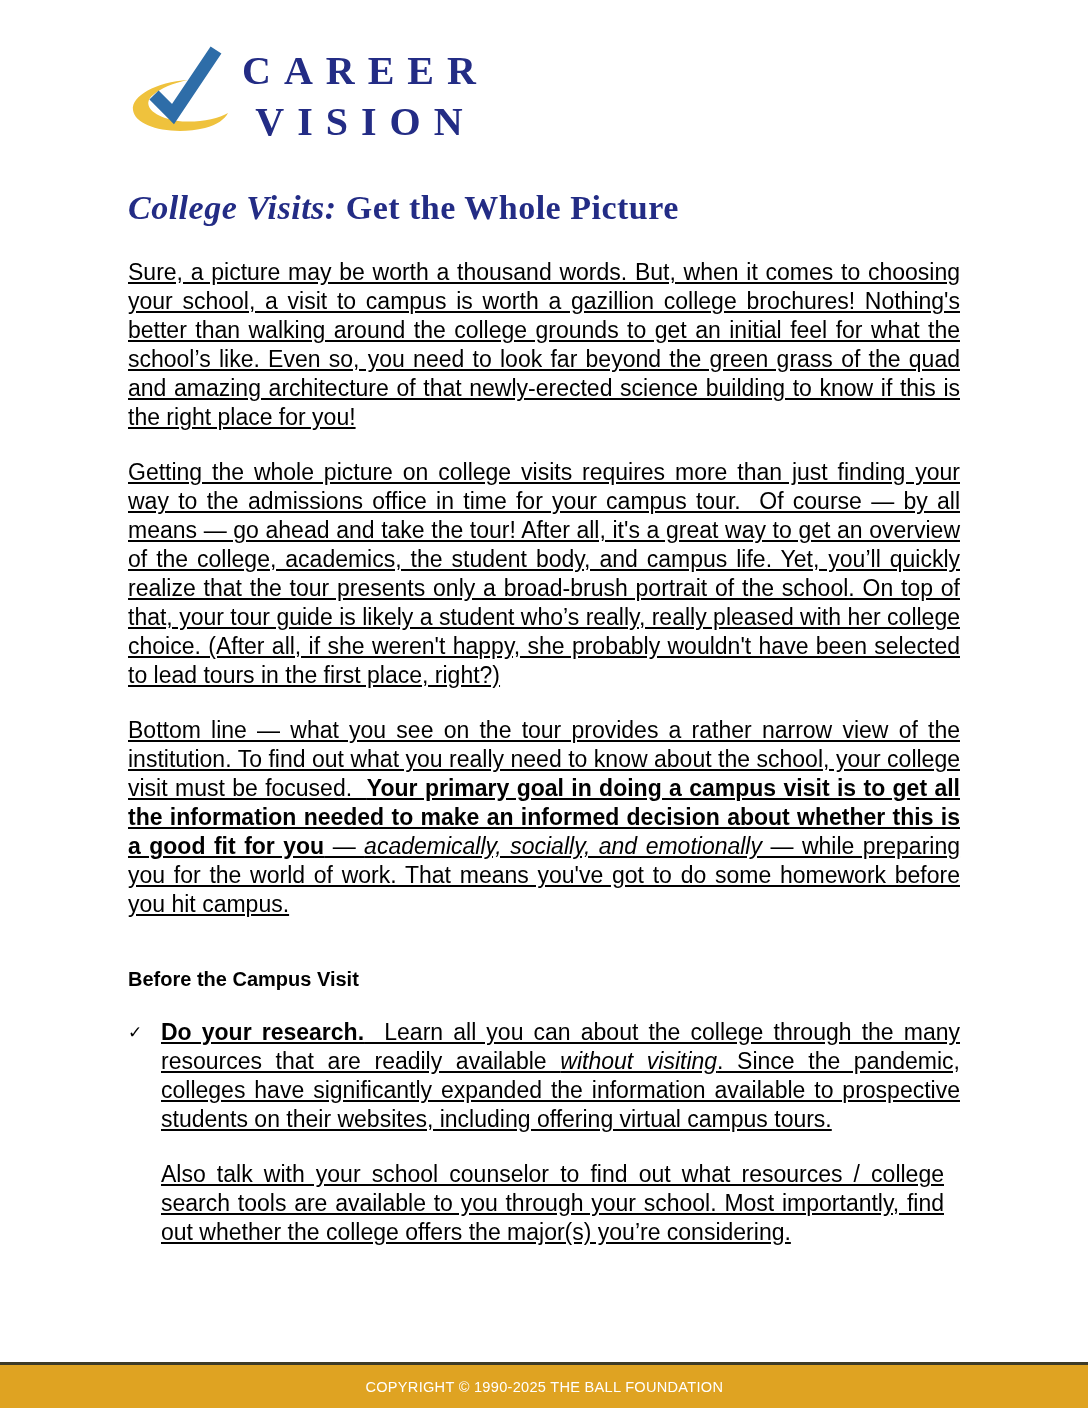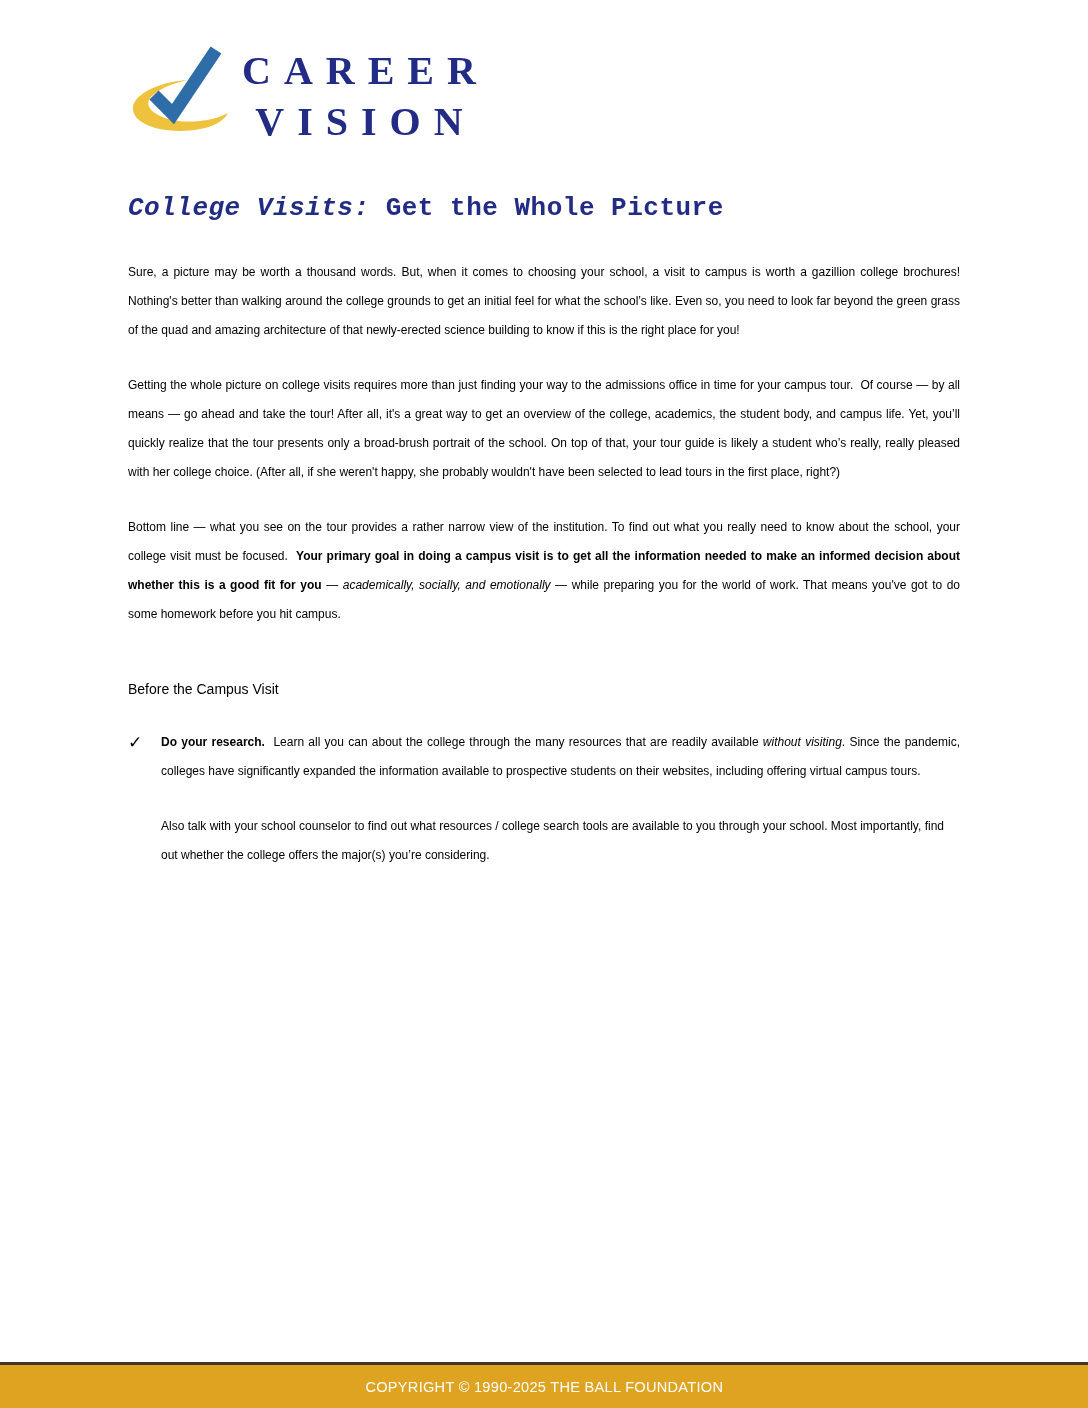--- a/index.html
+++ b/index.html
@@ -22,43 +22,44 @@
     font-family: "Liberation Serif", serif;
     font-weight: bold;
     font-size: 40px;
     line-height: 51px;
     letter-spacing: 13px;
   }
   .logo-text span { white-space: nowrap; }
 
   
   .title {
-    font-family: Liberation Mono, monospace;
+    font-family: Liberation Serif, serif;
     font-weight: bold;
-    font-size: 26px;
+    font-size: 34px;
     line-height: 46px;
     margin: 38px 0 27px 0;
     letter-spacing: 0.5px;
   }
   .title em { font-style: italic; }
 
   
   p.body {
-    font-size: 12px;
+    font-size: 23px;
     line-height: 29px;
     text-align: justify;
     margin: 0 0 26px 0;
+    text-decoration: underline;
   }
   p.body.p3 { margin-bottom: 16px; }
   .b { font-weight: bold; }
   .i { font-style: italic; }
 
   .section-heading {
-    font-size: 14px;
-    font-weight: normal;
+    font-size: 20px;
+    font-weight: bold;
     margin: 46px 0 0 0;
     line-height: 29px;
   }
   p.intro { margin: 24px 0 0 0; }
 
   .bullet { display: flex; margin-top: 24px; }
   .bullet-marker {
     flex: none; width: 33px;
     font-size: 17px; line-height: 29px;
   }

